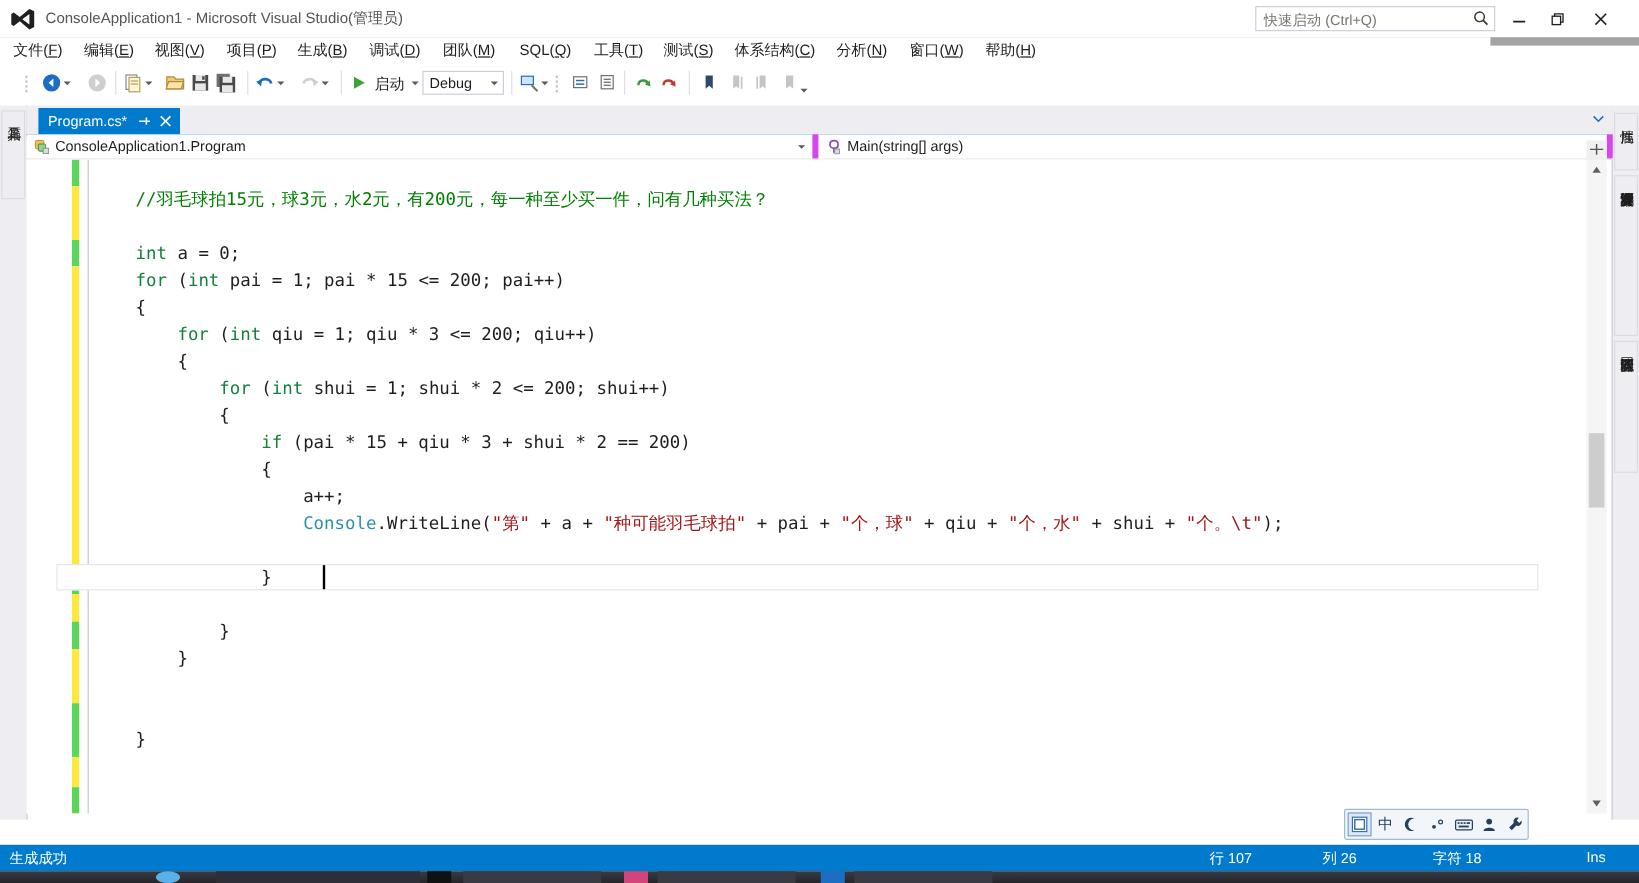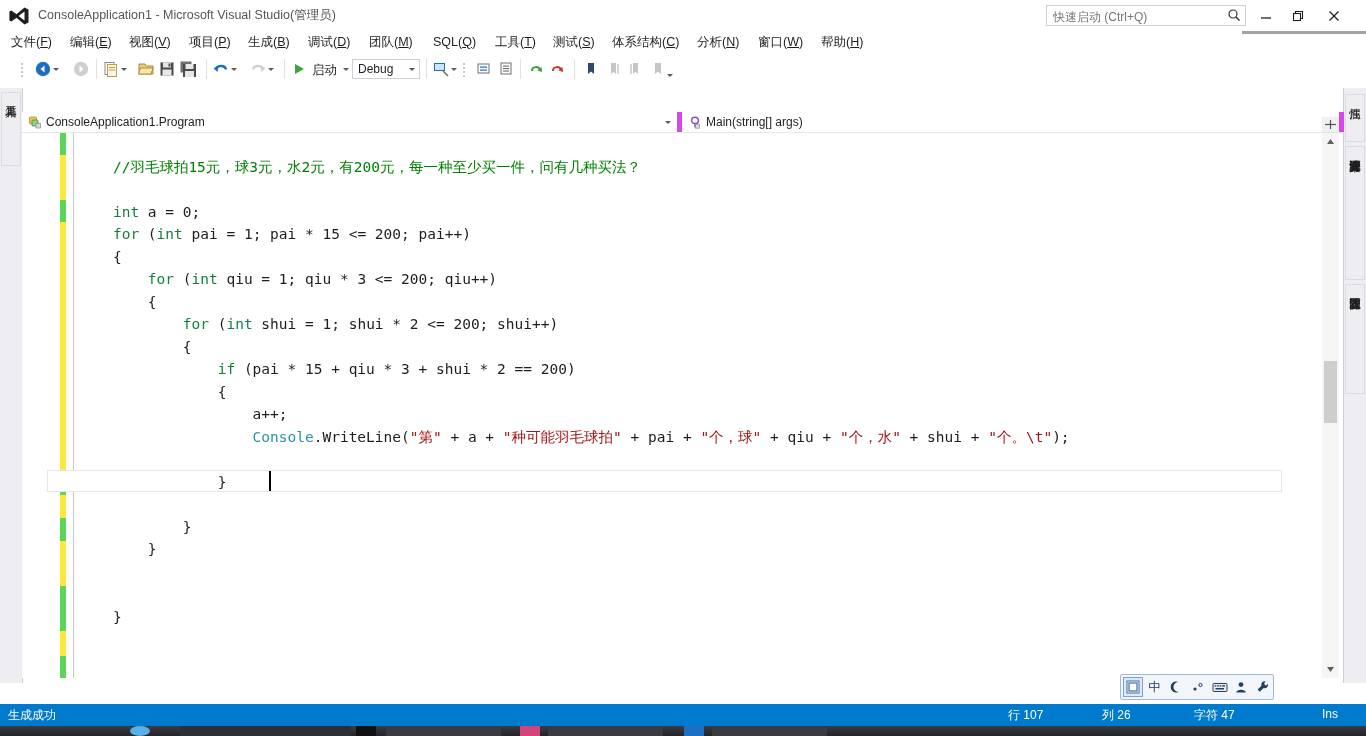--- a/index.html
+++ b/index.html
@@ -13,21 +13,21 @@
   #app {
     position: relative;
     width: 1366px; height: 736px;
     background: #ffffff;
   }
 
   
   .titlebar {
     position: absolute; left: 0; top: 0; width: 1366px; height: 31px;
     background: #ffffff;
-    border-bottom: 3px solid #a3a3a3;
+    border-bottom: 7px solid #a3a3a3;
   }
   .vs-logo {
     position: absolute; left: 8px; top: 5px; width: 22px; height: 22px;
   }
   .title-text {
     position: absolute; left: 38px; top: 7px;
     font-size: 12.5px; color: #555555; white-space: nowrap;
   }
   .quick-launch {
     position: absolute; right: 120px; top: 5px;
@@ -574,20 +574,41 @@
       <span>属性</span>
     </div>
     <div class="vtab" style="top:58px;height:134px">
       <span>解决方案资源管理器</span>
     </div>
     <div class="vtab" style="top:196px;height:110px">
       <span>团队资源管理器</span>
     </div>
   </div>
 
+  <div class="tabstrip">
+    <div class="doc-tab">
+      <span class="name">Program.cs*</span>
+      <span class="pin-ico">
+        <svg width="12" height="12" viewBox="0 0 12 12">
+          <path d="M2 6 H8 M8 3 V9 M8 6 H11" stroke="#ffffff" stroke-width="1.3" fill="none"></path>
+        </svg>
+      </span>
+      <span class="close-ico">
+        <svg width="12" height="12" viewBox="0 0 12 12">
+          <line x1="2" y1="2" x2="10" y2="10" stroke="#ffffff" stroke-width="1.4"></line>
+          <line x1="10" y1="2" x2="2" y2="10" stroke="#ffffff" stroke-width="1.4"></line>
+        </svg>
+      </span>
+    </div>
+    <div class="tabstrip-arrows">
+      <svg width="12" height="10" viewBox="0 0 12 10">
+        <path d="M2 3 L6 7 L10 3" fill="none" stroke="#1b6ec2" stroke-width="1.3"></path>
+      </svg>
+    </div>
+  </div>
 
   <div class="navbar">
     <div class="nav-combo left">
       <span class="nav-ico">
         <svg width="14" height="14" viewBox="0 0 14 14">
           <rect x="1.5" y="2" width="7" height="7" rx="1" fill="#f2c14e" stroke="#b08b3c" stroke-width="0.8"></rect>
           <rect x="4" y="5" width="6" height="6" rx="1" fill="#8fd38f" stroke="#3c8a3c" stroke-width="0.8"></rect>
           <rect x="8" y="8.5" width="4.5" height="4.5" fill="#d9d9d9" stroke="#8a8a8a" stroke-width="0.7"></rect>
         </svg>
       </span>
@@ -690,21 +711,21 @@
       <svg width="14" height="14" viewBox="0 0 14 14">
         <path d="M9.6 1.4 A3.4 3.4 0 0 0 5.4 5.8 L1.6 9.6 L3.8 11.8 L7.6 8 A3.4 3.4 0 0 0 12 3.8 L10 5.8 L8 3.8 Z" fill="#24405c"></path>
       </svg>
     </div>
   </div>
 
   <div class="statusbar">
     <div class="cell" style="left:8px">生成成功</div>
     <div class="cell" style="left:1008px">行 107</div>
     <div class="cell" style="left:1102px">列 26</div>
-    <div class="cell" style="left:1194px">字符 47</div>
+    <div class="cell" style="left:1194px">字符 18</div>
     <div class="cell" style="left:1322px">Ins</div>
   </div>
 
   <div class="taskbar">
     <div class="tb-chip" style="left:130px;width:20px;background:#5ab0e8;border-radius:50%"></div>
     <div class="tb-chip" style="left:180px;width:170px;background:#2e2e36"></div>
     <div class="tb-chip" style="left:356px;width:20px;background:#111"></div>
     <div class="tb-chip" style="left:386px;width:115px;background:#3a3a42"></div>
     <div class="tb-chip" style="left:520px;width:20px;background:#d2457a"></div>
     <div class="tb-chip" style="left:548px;width:115px;background:#3a3a42"></div>

